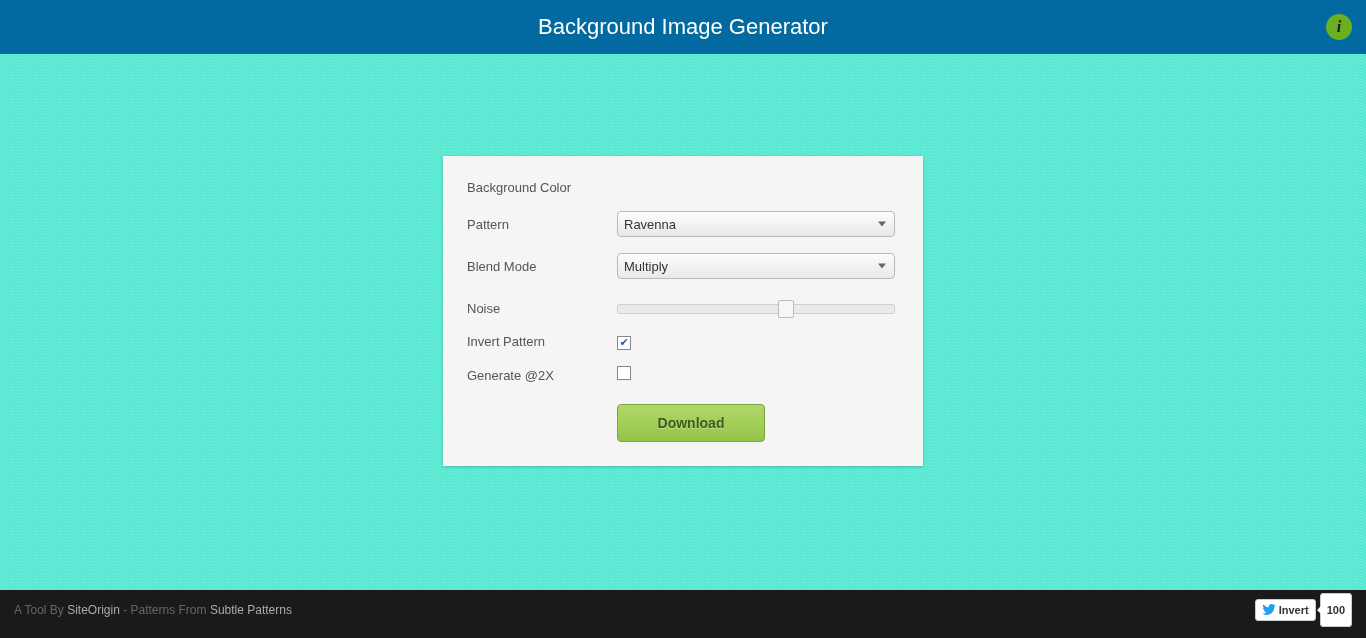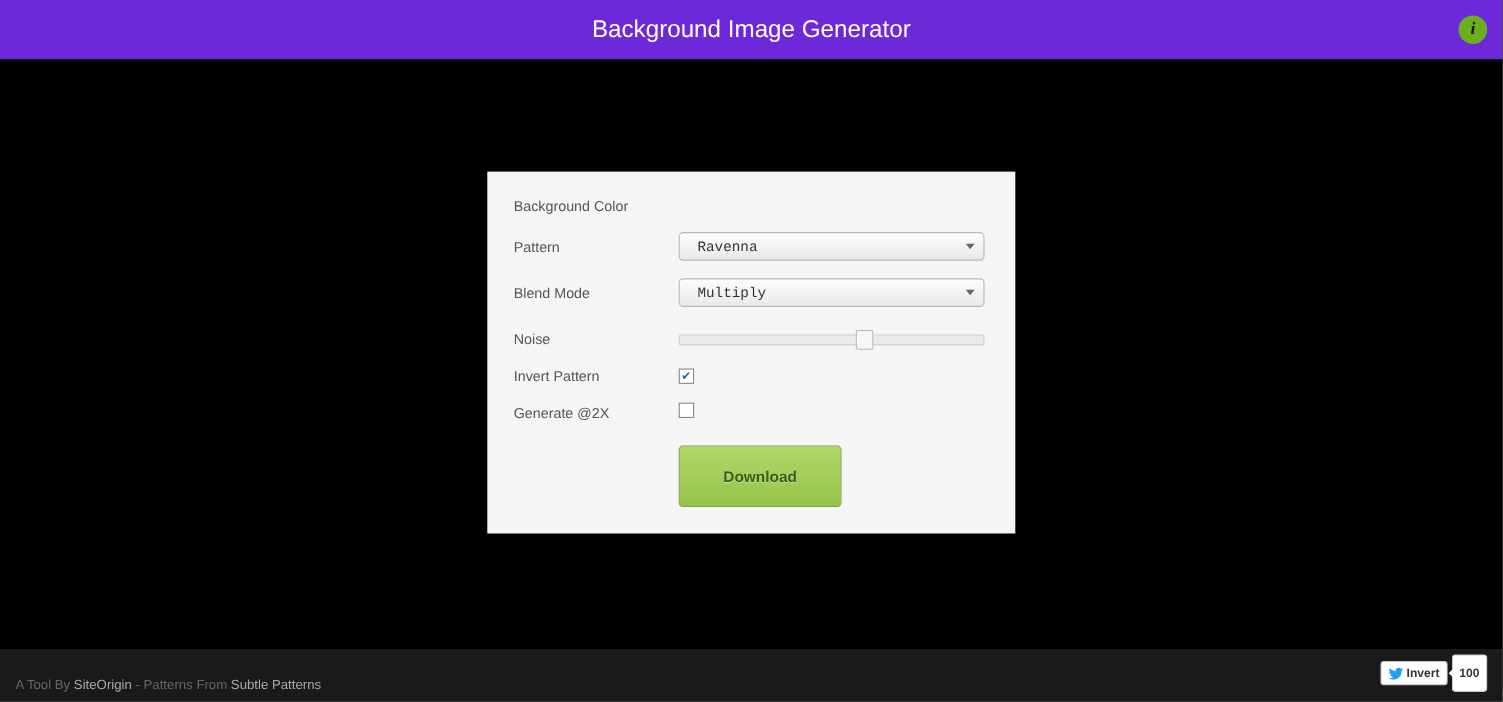--- a/index.html
+++ b/index.html
@@ -5,21 +5,21 @@
 * { margin: 0; padding: 0; box-sizing: border-box; }
 body {
   font-family: Arial, Helvetica, sans-serif;
   width: 1366px;
   height: 638px;
   overflow: hidden;
   background: #1a1a1a;
 }
 .header {
   height: 54px;
-  background: #6d28d9;
+  background: #0369a1;
   display: flex;
   align-items: center;
   justify-content: center;
   position: relative;
 }
 .header-title {
   color: #fff;
   font-size: 22px;
   font-weight: normal;
 }
@@ -36,21 +36,21 @@
   justify-content: center;
   color: #1a1a1a;
   font-style: italic;
   font-family: Georgia, serif;
   font-weight: bold;
   font-size: 16px;
   cursor: pointer;
 }
 .canvas-area {
   height: 536px;
-  background: #000000;
+  background: #5eead4;
   display: flex;
   align-items: flex-start;
   justify-content: center;
   position: relative;
 }
 .canvas-area::before {
   content: "";
   position: absolute;
   inset: 0;
   background-image: repeating-conic-gradient(rgba(255,255,255,0.22) 0% 0.1%, rgba(0,0,0,0.22) 0.1% 0.2%);
@@ -90,28 +90,27 @@
   font-size: 13px;
   padding: 1px 4px;
   font-family: Arial;
 }
 .select {
   width: 100%;
   height: 26px;
   background: linear-gradient(#fdfdfd, #e8e8e8);
   border: 1px solid #b8b8b8;
   border-radius: 4px;
-  padding: 2px 16px;
+  padding: 2px 6px;
   font-size: 13px;
   color: #333;
   position: relative;
   display: flex;
   align-items: center;
   cursor: pointer;
-  font-family: Liberation Mono, monospace;
 }
 .select::after {
   content: "";
   position: absolute;
   right: 8px;
   top: 50%;
   transform: translateY(-50%);
   border-left: 4px solid transparent;
   border-right: 4px solid transparent;
   border-top: 5px solid #666;
@@ -146,35 +145,35 @@
   font-size: 11px;
   color: #2a5db0;
 }
 .download-row {
   display: flex;
   padding-top: 14px;
 }
 .download-btn {
   margin-left: 150px;
   width: 148px;
-  height: 56px;
+  height: 38px;
   background: linear-gradient(#b0d76a, #93c548);
   border: 1px solid #7ba63a;
   border-radius: 4px;
   color: #3e5a1a;
   font-size: 14px;
   font-weight: bold;
   cursor: pointer;
   text-shadow: 0 1px 0 rgba(255,255,255,0.4);
 }
 .footer {
   height: 39px;
   background: #1a1a1a;
   display: flex;
-  align-items: flex-end;
+  align-items: center;
   justify-content: space-between;
   padding: 0 14px;
   font-size: 12px;
 }
 .footer-left {
   color: #666;
 }
 .footer-left a {
   color: #aaa;
   text-decoration: none;

